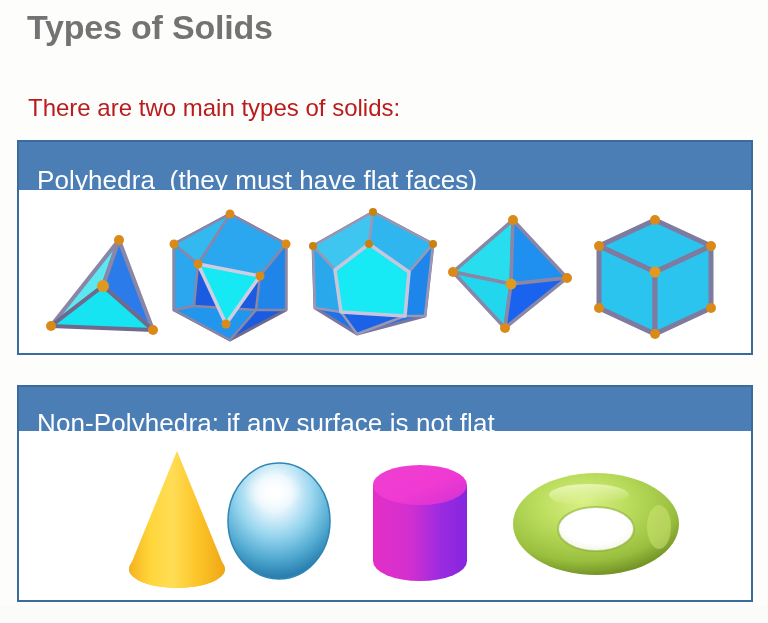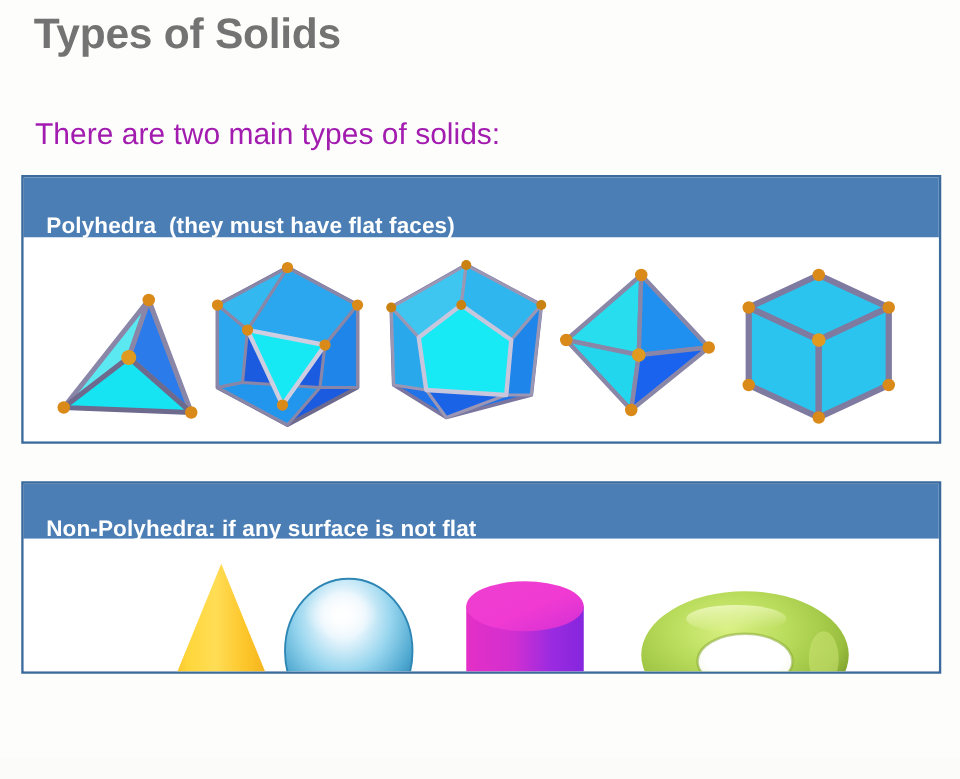--- a/index.html
+++ b/index.html
@@ -27,50 +27,50 @@
     letter-spacing: -0.2px;
     white-space: nowrap;
   }
 
   
   .intro-text {
     position: absolute;
     left: 28px;
     top: 94px;
     font-size: 24px;
-    color: #a21caf;
+    color: #b91c1c;
     white-space: nowrap;
   }
 
   
   .section-box {
     position: absolute;
     left: 17px;
     width: 736px;
     border: 2px solid #3b6a9c;
     background: #ffffff;
     box-sizing: border-box;
   }
   #box-polyhedra { top: 140px; height: 215px; }
-  #box-nonpolyhedra { top: 385px; height: 154px; }
+  #box-nonpolyhedra { top: 385px; height: 217px; }
 
   .section-header {
     background: #4a7EB5;
     height: 48px;
     display: flex;
     align-items: center;
     padding-left: 18px;
     box-sizing: border-box;
   }
   #box-nonpolyhedra .section-header { height: 44px; }
 
   .section-header-label {
     color: #ffffff;
-    font-size: 18px;
-    font-weight: bold;
+    font-size: 26px;
+    font-weight: normal;
     white-space: pre;
     letter-spacing: 0.1px;
     margin-top: 28px;
   }
 
   .section-body {
     position: relative;
     background: #ffffff;
     height: calc(100% - 48px);
     overflow: hidden;

